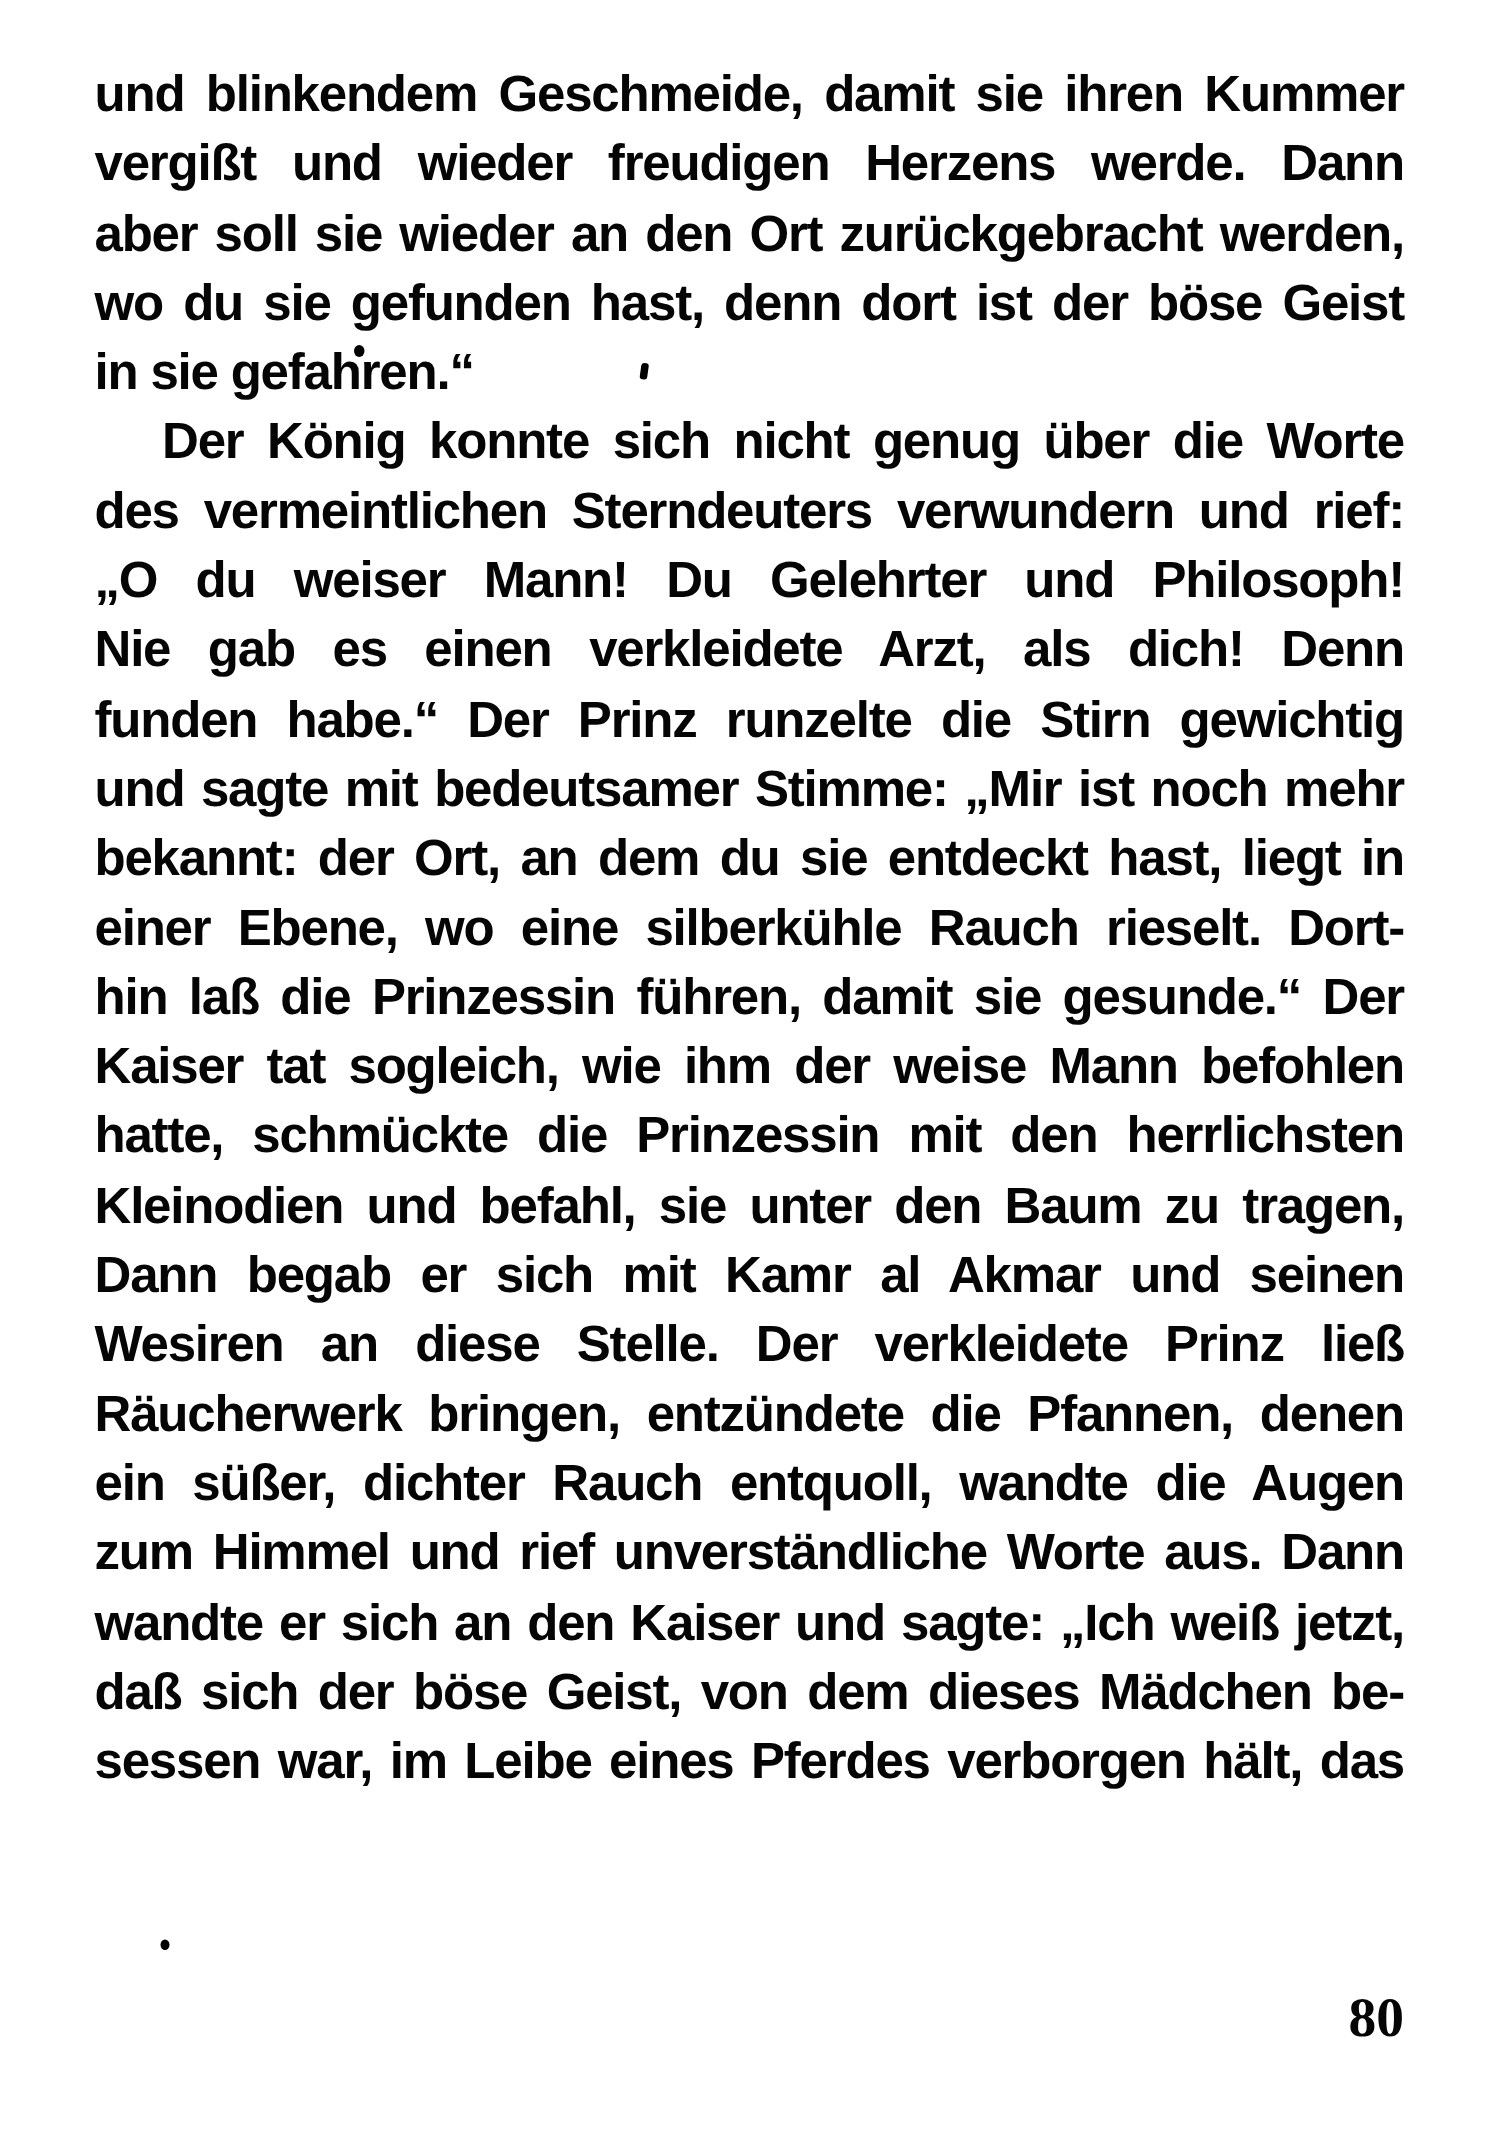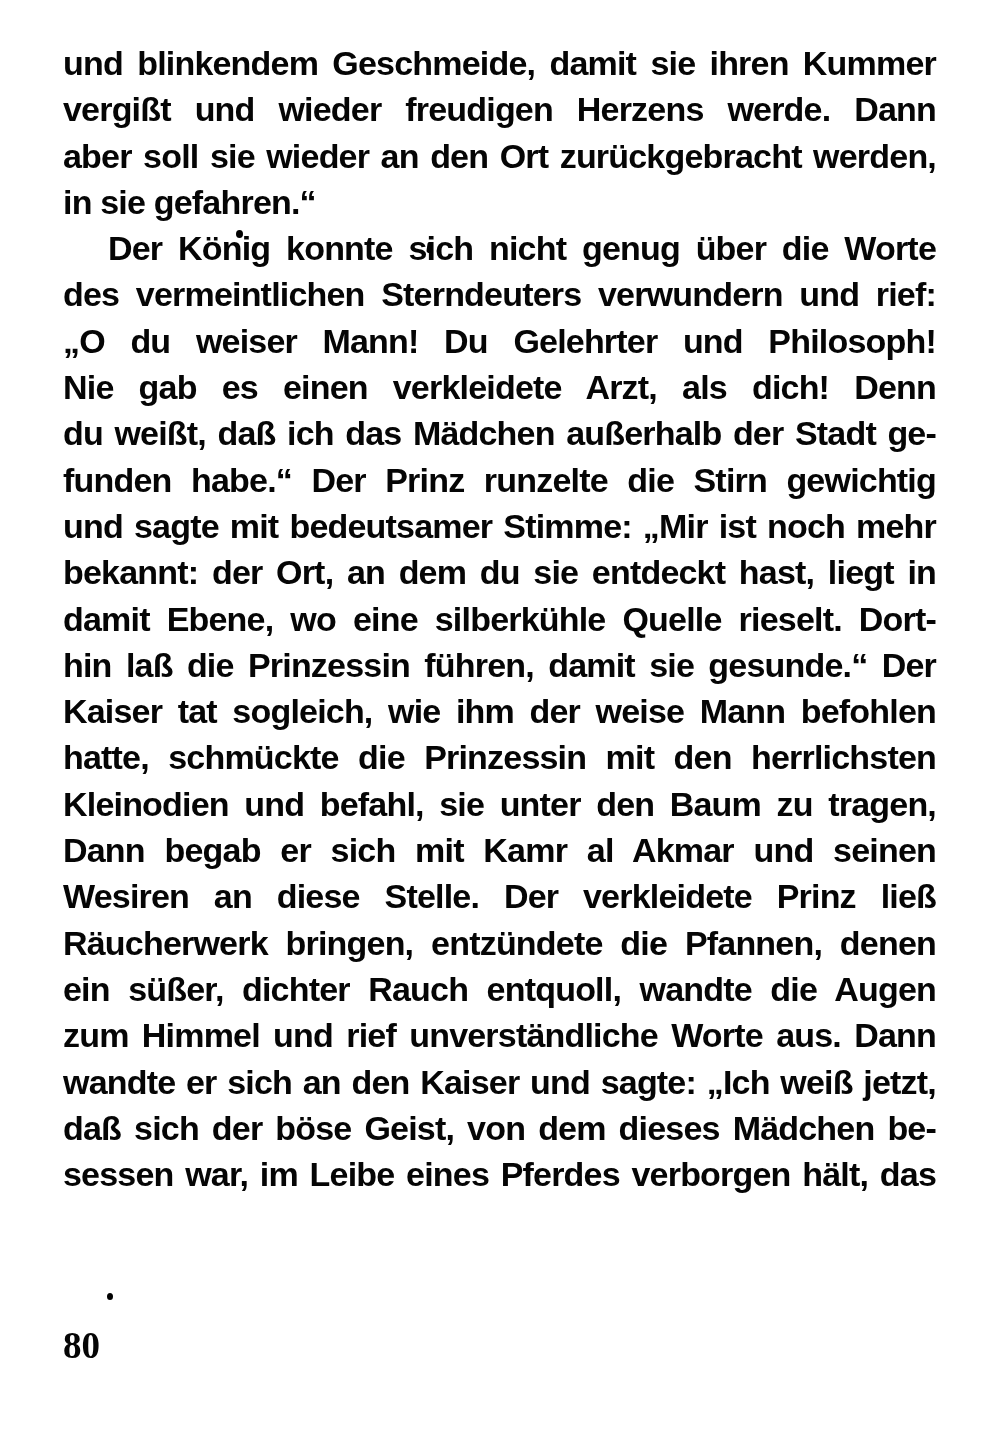--- a/index.html
+++ b/index.html
@@ -33,21 +33,21 @@
     text-align-last: left;
   }
   .line.para-first {
     text-indent: 45px;
   }
   .page-number {
     position: absolute;
     left: 63px;
     top: 1324px;
     width: 873px;
-    text-align: left;
+    text-align: right;
     font-family: "Liberation Serif", "DejaVu Serif", serif;
     font-weight: 700;
     font-size: 37px;
     color: #050505;
   }
   .speck {
     position: absolute;
     background: #000000;
   }
   .speck-1 { left: 427px; top: 242px; width: 5px; height: 11px; border-radius: 2px; transform: rotate(8deg); }
@@ -57,30 +57,30 @@
 </style>
 </head>
 <body>
 
 <div class="page">
 
   <div class="text-block">
     <div class="line">und blinkendem Geschmeide, damit sie ihren Kummer</div>
     <div class="line">vergißt und wieder freudigen Herzens werde.  Dann</div>
     <div class="line">aber soll sie wieder an den Ort zurückgebracht werden,</div>
+    <div class="line">wo du sie gefunden hast, denn dort ist der böse Geist</div>
     <div class="line para-last">in sie gefahren.“</div>
     <div class="line para-first">Der König konnte sich nicht genug über die Worte</div>
     <div class="line">des vermeintlichen Sterndeuters verwundern und rief:</div>
     <div class="line">„O du weiser Mann!  Du Gelehrter und Philosoph!</div>
     <div class="line">Nie gab es einen verkleidete Arzt, als dich!  Denn</div>
-    <div class="line">du weißt, daß ich das Mädchen außerhalb der Stadt ge-</div>
     <div class="line">funden habe.“  Der Prinz runzelte die Stirn gewichtig</div>
     <div class="line">und sagte mit bedeutsamer Stimme: „Mir ist noch mehr</div>
     <div class="line">bekannt: der Ort, an dem du sie entdeckt hast, liegt in</div>
-    <div class="line">damit Ebene, wo eine silberkühle Quelle rieselt.  Dort-</div>
+    <div class="line">einer Ebene, wo eine silberkühle Rauch rieselt.  Dort-</div>
     <div class="line">hin laß die Prinzessin führen, damit sie gesunde.“  Der</div>
     <div class="line">Kaiser tat sogleich, wie ihm der weise Mann befohlen</div>
     <div class="line">hatte, schmückte die Prinzessin mit den herrlichsten</div>
     <div class="line">Kleinodien und befahl, sie unter den Baum zu tragen,</div>
     <div class="line">Dann begab er sich mit Kamr al Akmar und seinen</div>
     <div class="line">Wesiren an diese Stelle.  Der verkleidete Prinz ließ</div>
     <div class="line">Räucherwerk bringen, entzündete die Pfannen, denen</div>
     <div class="line">ein süßer, dichter Rauch entquoll, wandte die Augen</div>
     <div class="line">zum Himmel und rief unverständliche Worte aus.  Dann</div>
     <div class="line">wandte er sich an den Kaiser und sagte: „Ich weiß jetzt,</div>

